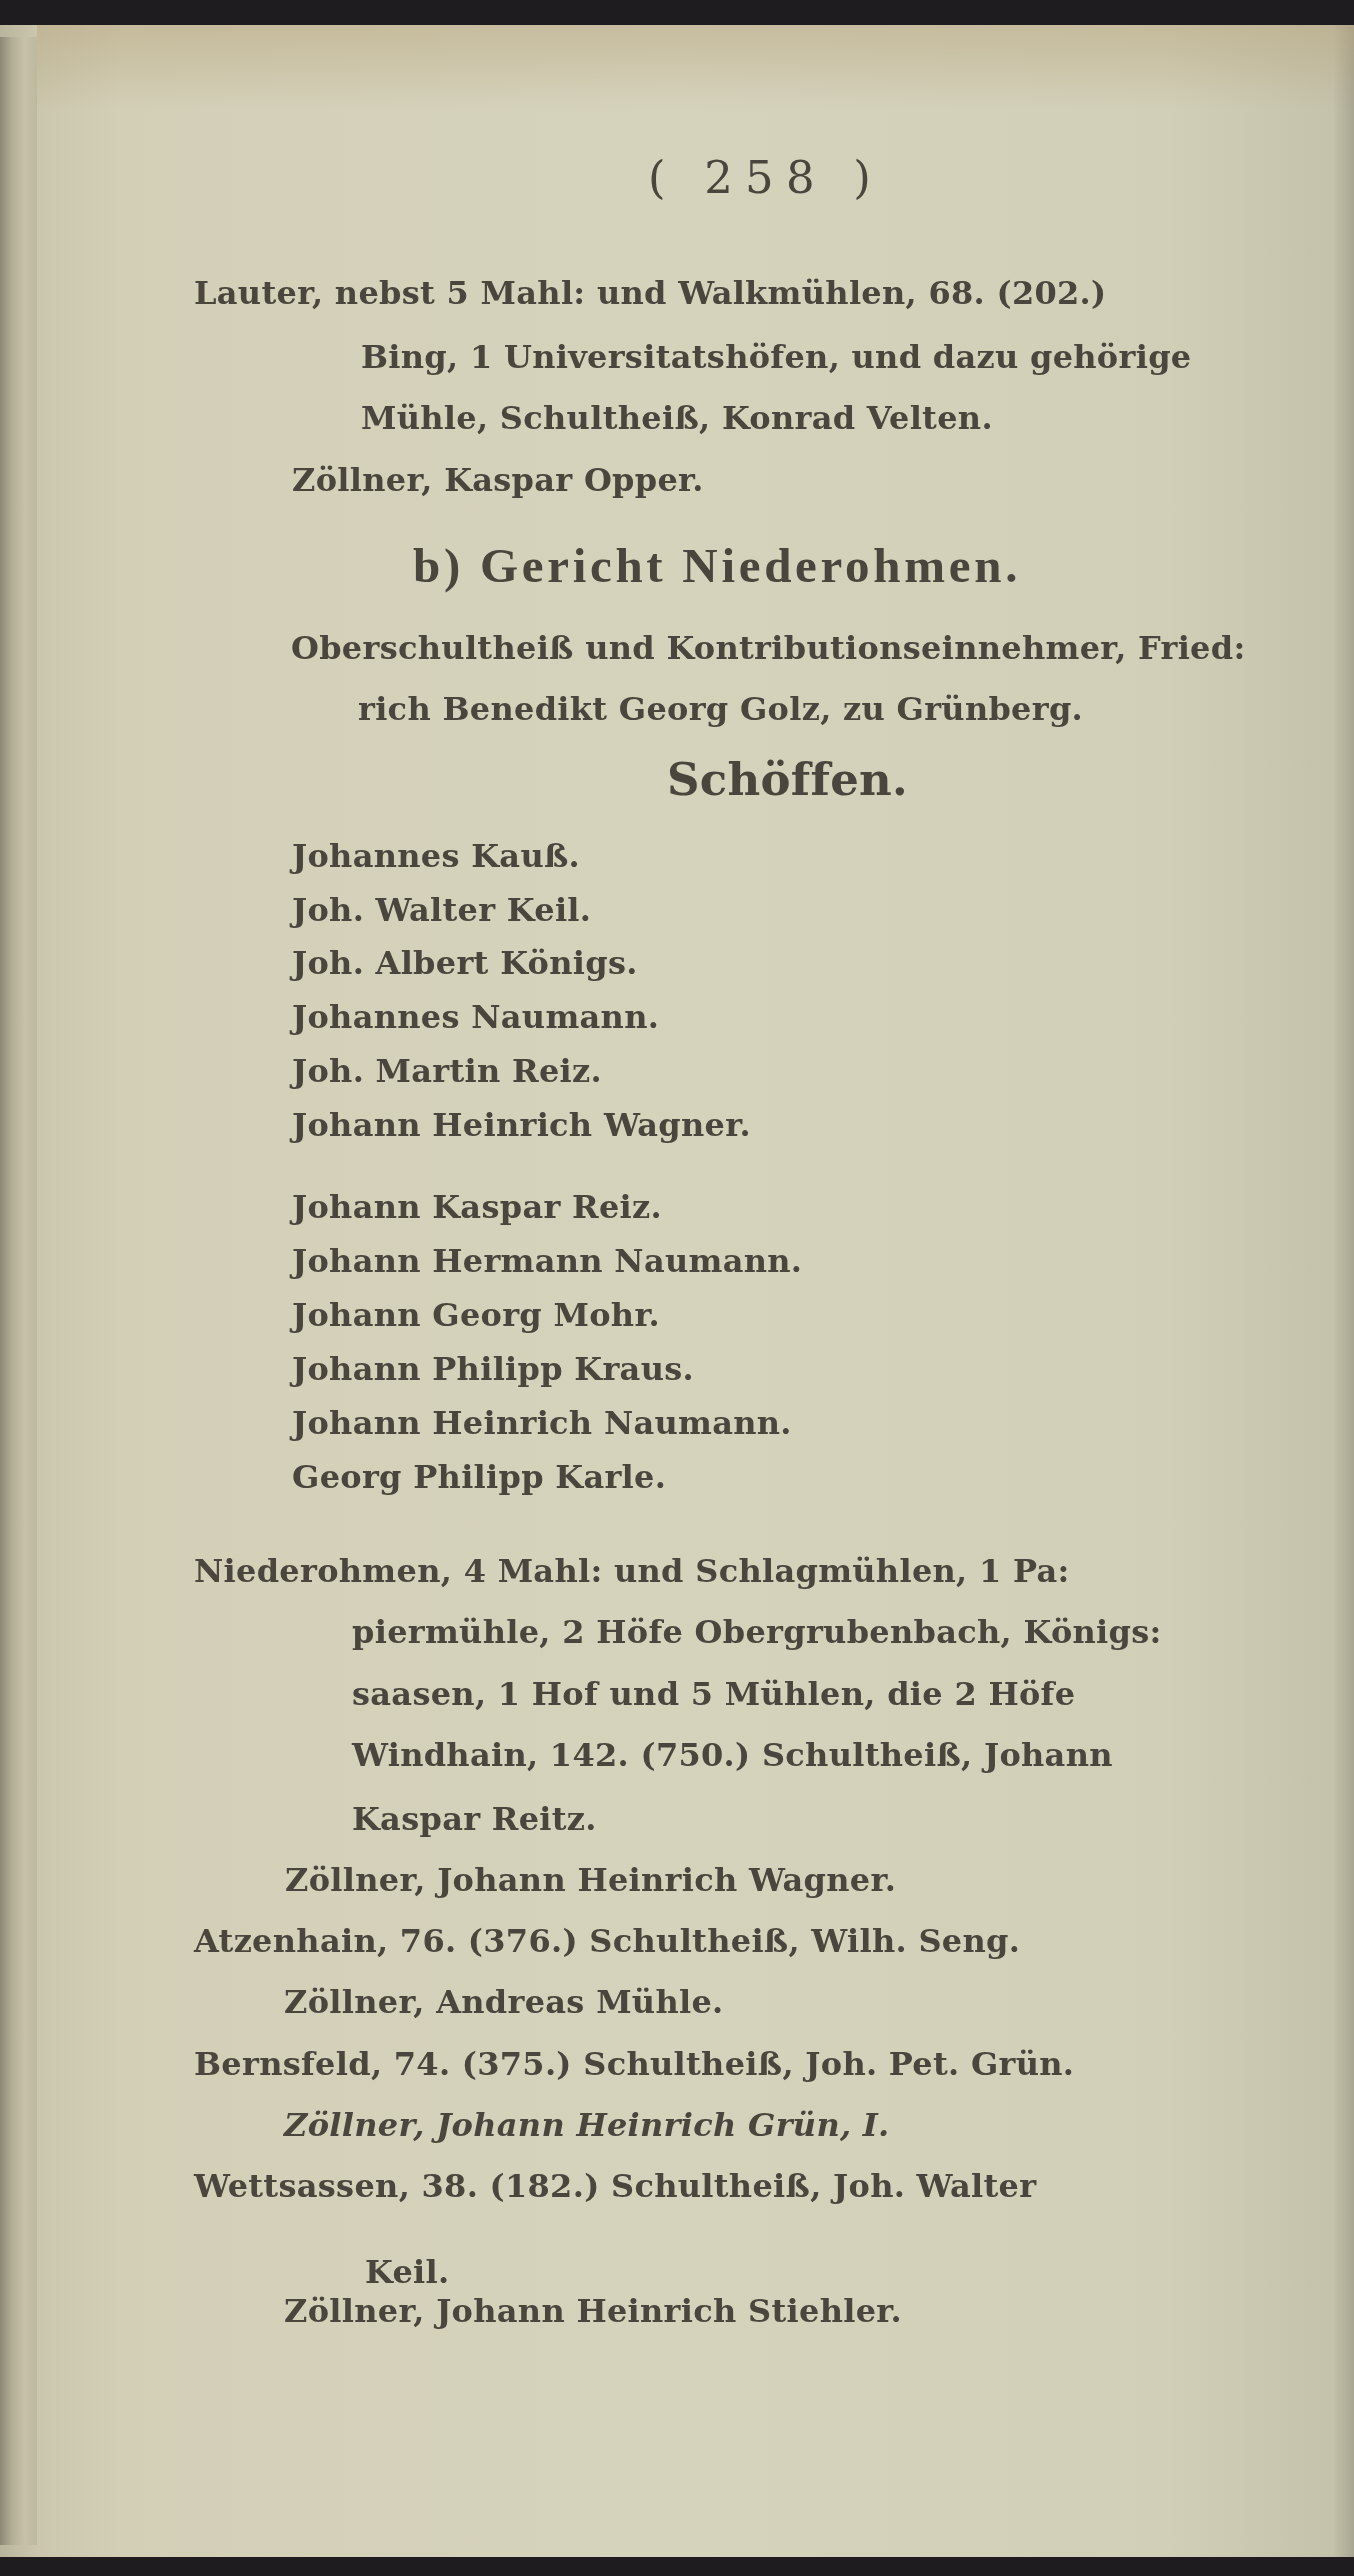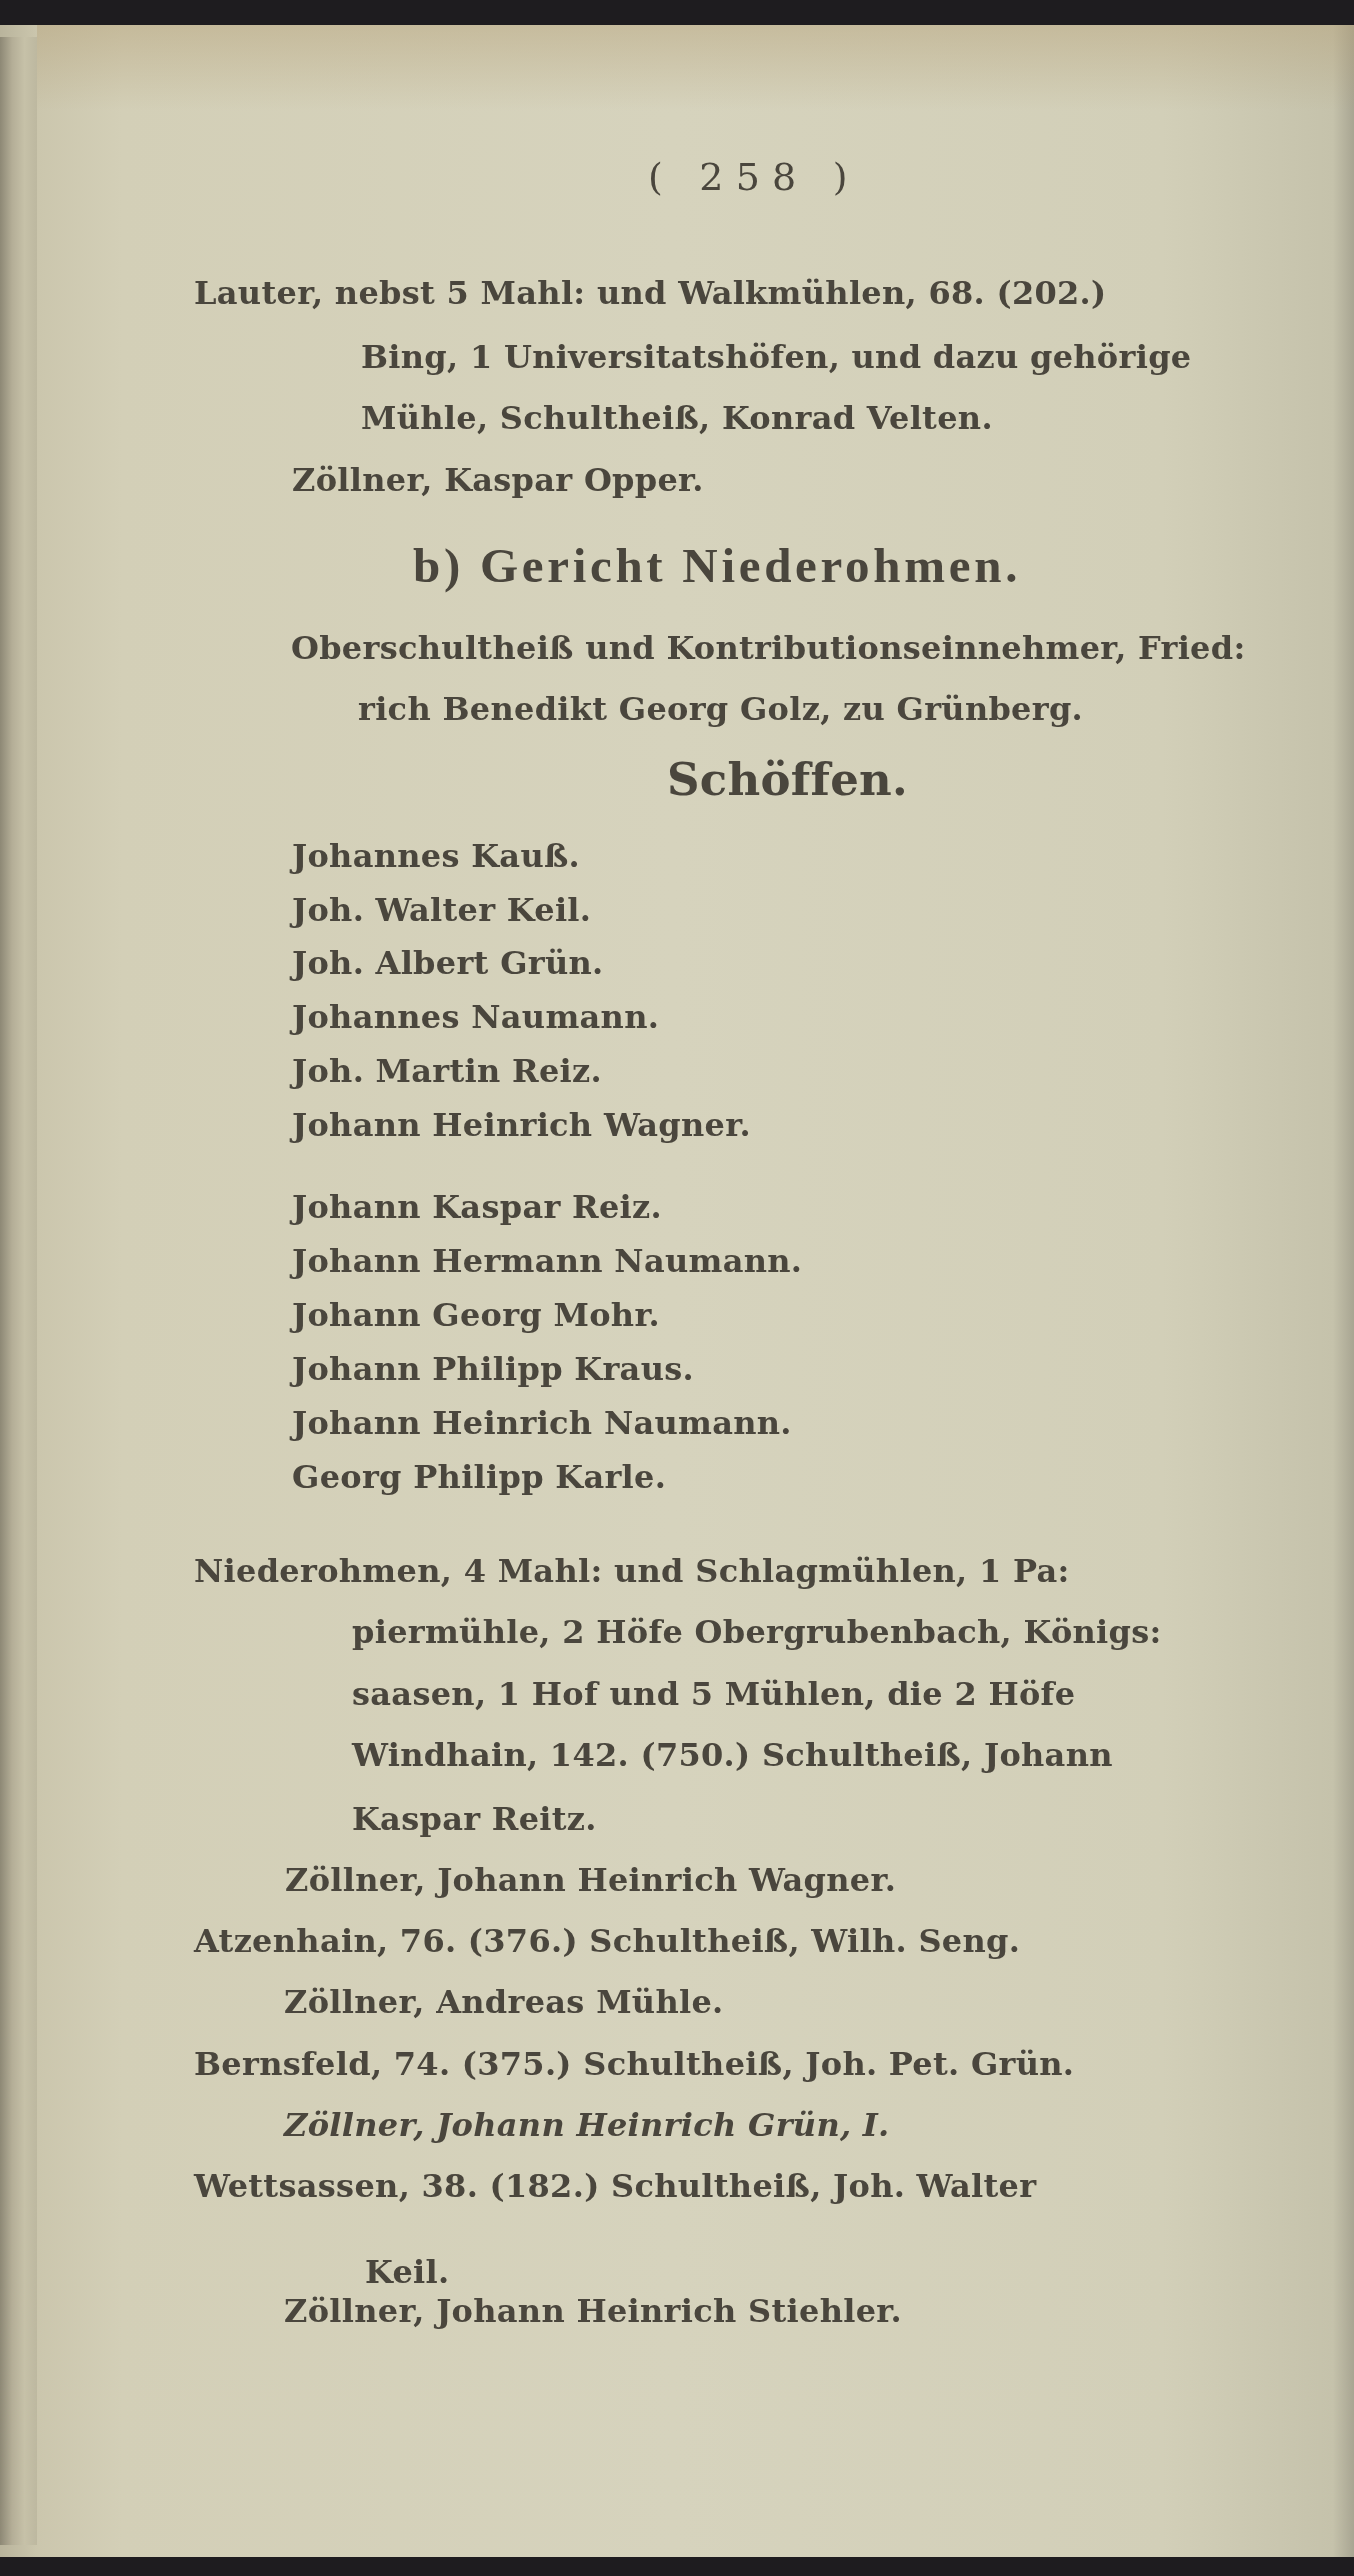--- a/index.html
+++ b/index.html
@@ -24,21 +24,21 @@
   .text {
     position: absolute; left: 0; top: 0; width: 1354px;
     color: #4a463d;
     font-family: "DejaVu Serif", serif;
     font-weight: bold;
   }
   .line {
     position: absolute; white-space: nowrap;
     font-size: 32px; line-height: 49px; letter-spacing: 0.3px;
   }
-  .pagenum { font-size: 38px; left: 648px; top: 153px; letter-spacing: 12.2px; font-weight: normal; }
+  .pagenum { font-size: 45px; left: 648px; top: 153px; letter-spacing: 12.2px; font-weight: normal; }
   .heading { font-size: 49px; letter-spacing: 3.7px; }
   .subheading { font-size: 45px; }
 </style>
 </head>
 <body>
 
 <div class="page">
   <div class="binding"></div>
   <div class="topshade"></div>
 </div>
@@ -51,21 +51,21 @@
   <div class="line" style="left:361px; top:394px;">Mühle, Schultheiß, Konrad Velten.</div>
   <div class="line" style="left:292px; top:456px;">Zöllner, Kaspar Opper.</div>
 
   <div class="line heading" style="left:413px; top:541px;font-family:Liberation Serif, serif;">b) Gericht Niederohmen.</div>
   <div class="line" style="left:291px; top:624px;">Oberschultheiß und Kontributionseinnehmer, Fried:</div>
   <div class="line" style="left:358px; top:685px;">rich Benedikt Georg Golz, zu Grünberg.</div>
   <div class="line subheading" style="left:667px; top:755px;">Schöffen.</div>
 
   <div class="line" style="left:292px; top:832px;">Johannes Kauß.</div>
   <div class="line" style="left:292px; top:886px;">Joh. Walter Keil.</div>
-  <div class="line" style="left:292px; top:939px;">Joh. Albert Grün.</div>
+  <div class="line" style="left:292px; top:939px;">Joh. Albert Königs.</div>
   <div class="line" style="left:292px; top:993px;">Johannes Naumann.</div>
   <div class="line" style="left:292px; top:1047px;">Joh. Martin Reiz.</div>
   <div class="line" style="left:292px; top:1101px;">Johann Heinrich Wagner.</div>
   <div class="line" style="left:292px; top:1183px;">Johann Kaspar Reiz.</div>
   <div class="line" style="left:292px; top:1237px;">Johann Hermann Naumann.</div>
   <div class="line" style="left:292px; top:1291px;">Johann Georg Mohr.</div>
   <div class="line" style="left:292px; top:1345px;">Johann Philipp Kraus.</div>
   <div class="line" style="left:292px; top:1399px;">Johann Heinrich Naumann.</div>
   <div class="line" style="left:292px; top:1453px;">Georg Philipp Karle.</div>
 

